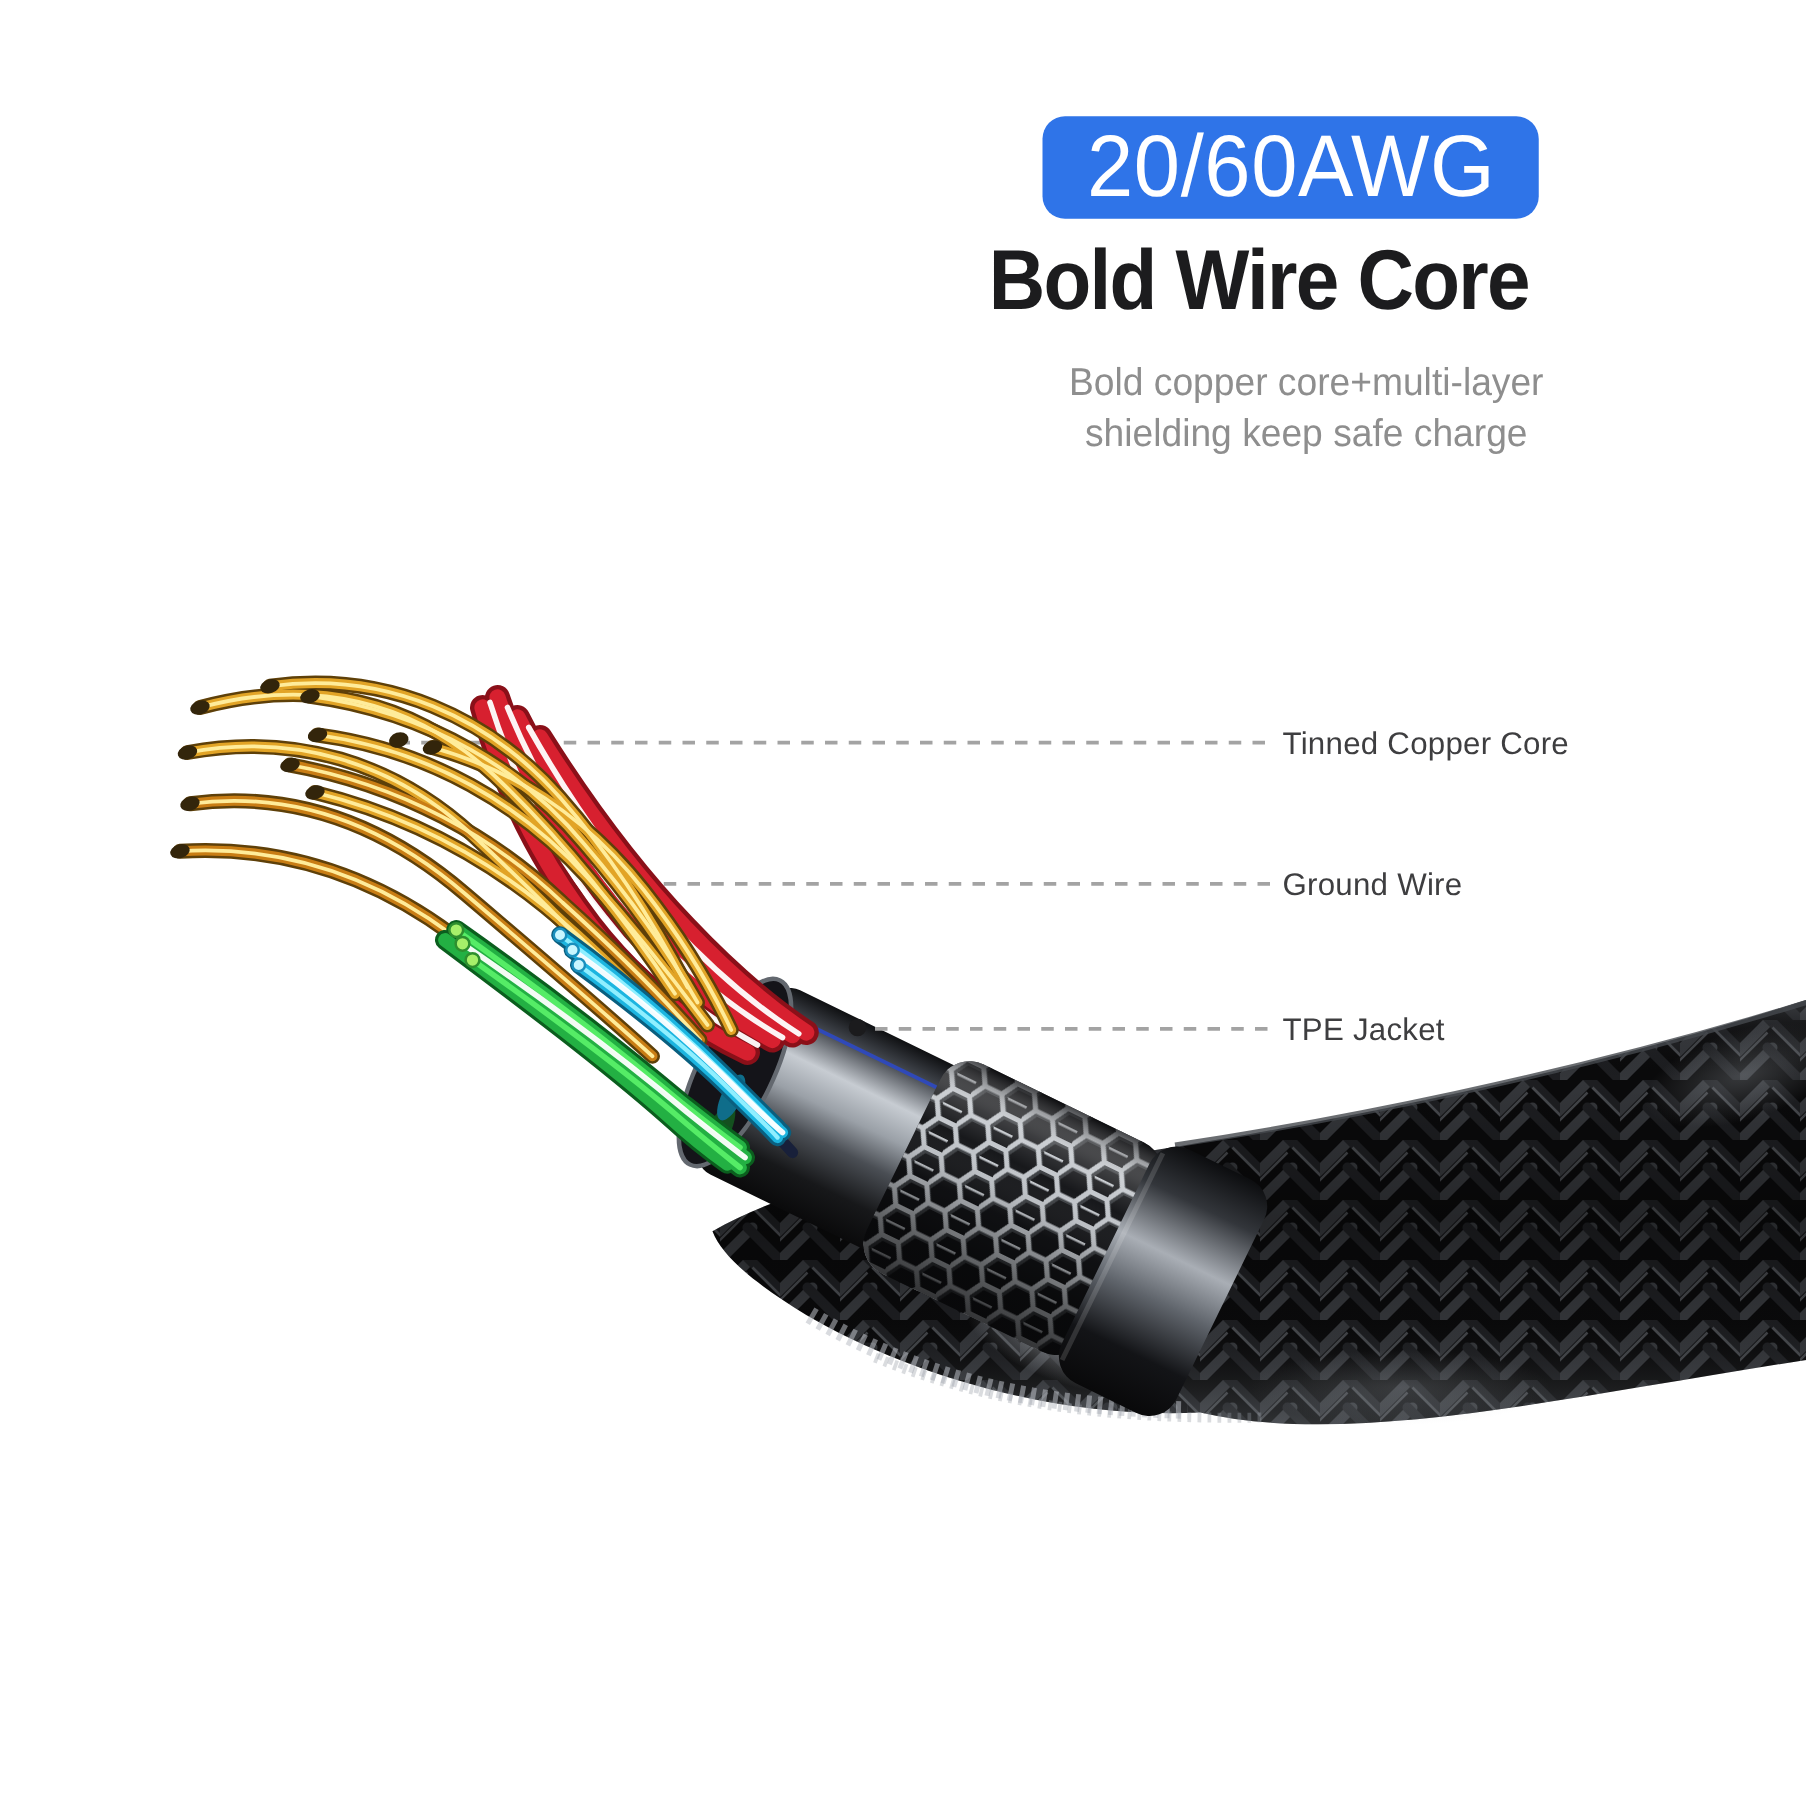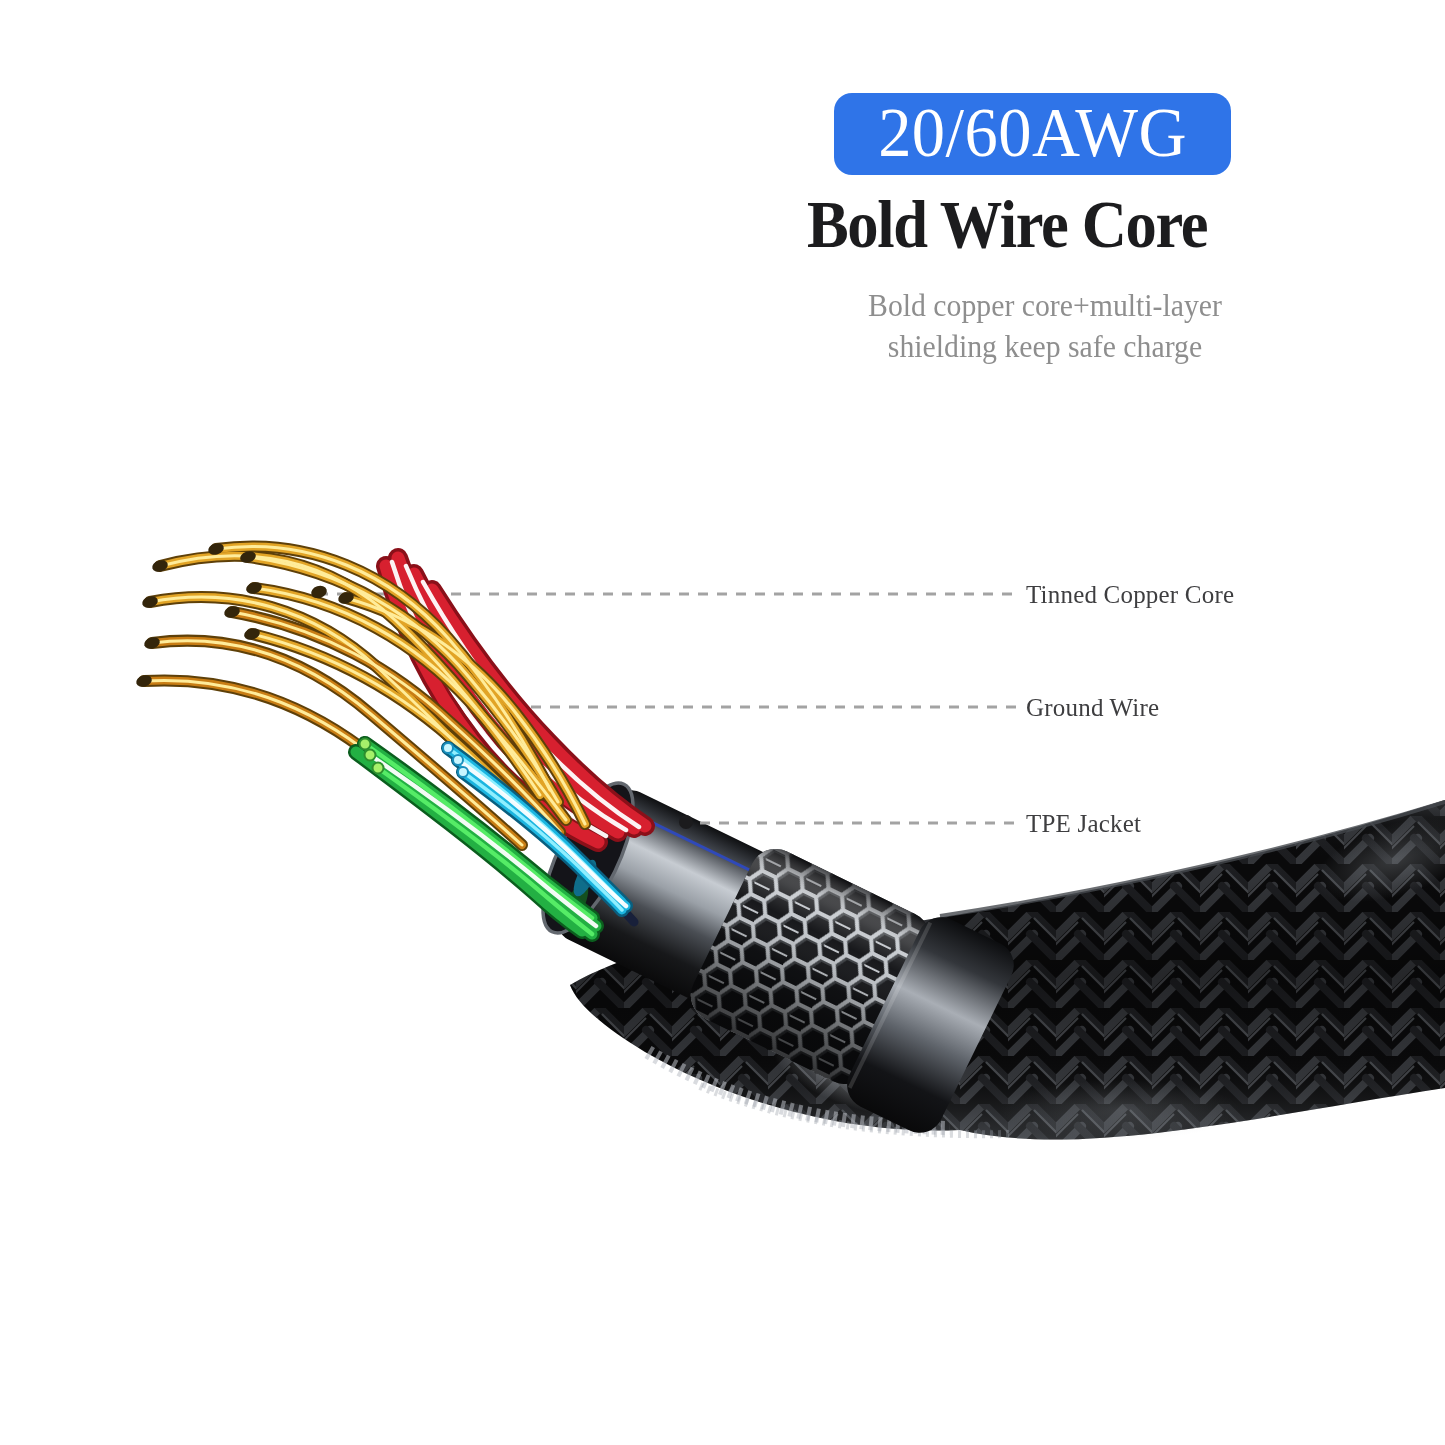--- a/index.html
+++ b/index.html
@@ -1,17 +1,17 @@
 <!DOCTYPE html>
 <html><head>
 <meta charset="utf-8">
 <style>
   html,body{margin:0;padding:0;background:#fff;}
   .stage{position:relative;width:1445px;height:1445px;background:#ffffff;overflow:hidden;
-         font-family:Liberation Serif, serif;}
+         font-family:Liberation Sans, sans-serif;}
   .badge{position:absolute;left:834px;top:93px;width:397px;height:82px;border-radius:18px;
          background:#2F74E8;display:flex;align-items:center;justify-content:center;}
   .badge span{font-size:70px;line-height:1;color:#ffffff;font-weight:400;letter-spacing:0.5px;
          transform:scaleX(.95);transform-origin:center;padding-bottom:3px;}
   .title{position:absolute;left:557px;top:189px;width:900px;margin:0;text-align:center;
          font-size:68px;line-height:70px;font-weight:700;letter-spacing:-1.5px;color:#1C1C1E;
          transform:scaleX(.92);transform-origin:center;}
   .subtitle{position:absolute;left:645px;top:285px;width:800px;text-align:center;
          font-size:31px;line-height:41px;font-weight:400;color:#8E8E8E;
          transform:scaleX(.96);transform-origin:center;}

